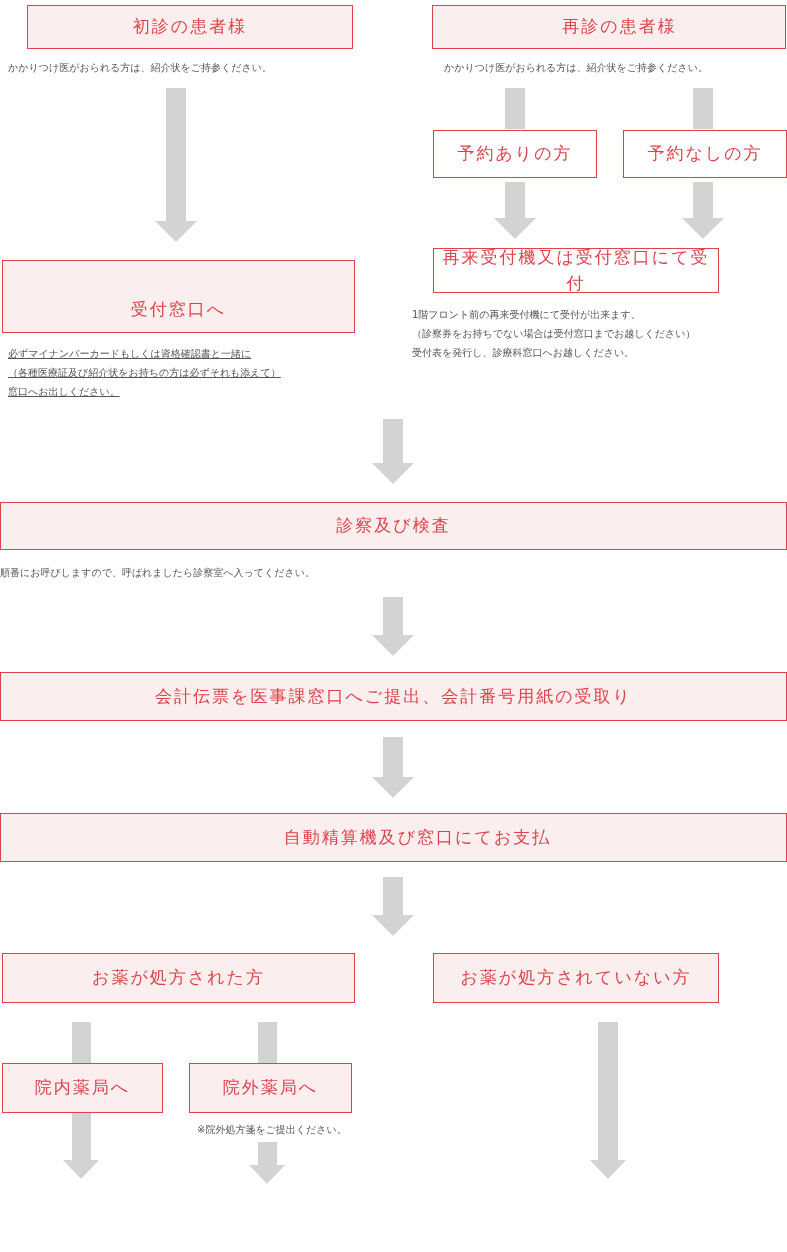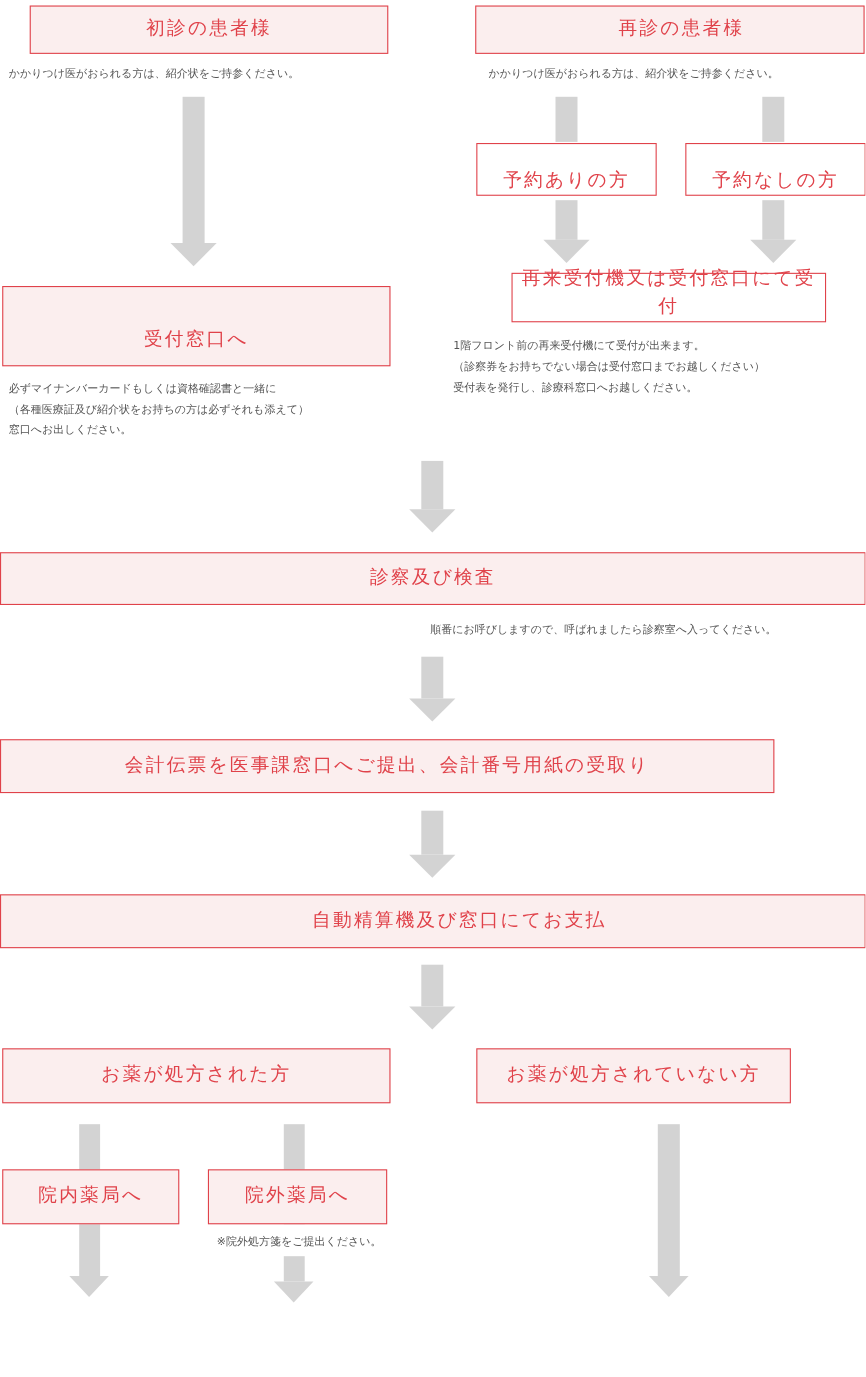--- a/index.html
+++ b/index.html
@@ -11,29 +11,29 @@
   *{margin:0;padding:0;}
   body{background:#ffffff;font-family:"DejaVu Sans",sans-serif;}
   #canvas{position:relative;width:787px;height:1252px;background:#ffffff;overflow:hidden;}
   .box{
     position:absolute;box-sizing:border-box;
     border:1.5px solid var(--red);background:var(--pink);
     color:var(--red);display:flex;align-items:center;justify-content:center;
     text-align:center;font-size:17px;letter-spacing:2px;line-height:1.5;
     z-index:2;
   }
-  .box.white{background:#ffffff;align-items:flex-end;}
+  .box.white{background:#ffffff;}
   .shaft{position:absolute;background:var(--gray);z-index:1;}
   .head{position:absolute;width:0;height:0;z-index:1;
         border-left:21px solid transparent;border-right:21px solid transparent;
         border-top:21px solid var(--gray);}
   .head.small{border-left:18px solid transparent;border-right:18px solid transparent;
         border-top:19px solid var(--gray);}
   .note{position:absolute;color:var(--txt);font-size:10px;line-height:19px;z-index:2;}
-  .note.center{width:706px;text-align:right;}
+  .note.center{width:706px;text-align:left;}
 </style>
 </head>
 <body>
 
 <div id="canvas">
 
   <div class="box" style="left:27px;top:5px;width:326px;height:44px;">
     <span>初診の患者様</span>
   </div>
   <div class="note" style="left:8px;top:58px;">かかりつけ医がおられる方は、紹介状をご持参ください。</div>
@@ -66,27 +66,27 @@
     <div class="shaft" style="left:693px;top:182px;width:20px;height:36px;"></div>
     <div class="head" style="left:682px;top:218px;"></div>
   </div>
 
   <div class="box" style="left:2px;top:260px;width:353px;height:73px;">
     <span>
       <br>
       <span>受付窓口へ</span>
     </span>
   </div>
-  <div class="note" style="left:8px;top:344px;">
+  <div class="note" style="left:8px;top:344px;text-decoration:underline;">
     <div>必ずマイナンバーカードもしくは資格確認書と一緒に</div>
     <div>（各種医療証及び紹介状をお持ちの方は必ずそれも添えて）</div>
     <div>窓口へお出しください。</div>
   </div>
 
-  <div class="box white" style="left:433px;top:248px;width:286px;height:45px;margin-left:32px;">
+  <div class="box white" style="left:433px;top:248px;width:286px;height:45px;">
     <span>再来受付機又は受付窓口にて受付</span>
   </div>
   <div class="note" style="left:412px;top:305px;">
     <div>1階フロント前の再来受付機にて受付が出来ます。</div>
     <div>（診察券をお持ちでない場合は受付窓口までお越しください）</div>
     <div>受付表を発行し、診療科窓口へお越しください。</div>
   </div>
 
   <div>
     <div class="shaft" style="left:383px;top:419px;width:20px;height:44px;"></div>
@@ -96,21 +96,21 @@
   <div class="box" style="left:0px;top:502px;width:787px;height:48px;">
     <span>診察及び検査</span>
   </div>
   <div class="note center" style="left:0px;top:563px;">順番にお呼びしますので、呼ばれましたら診察室へ入ってください。</div>
 
   <div>
     <div class="shaft" style="left:383px;top:597px;width:20px;height:38px;"></div>
     <div class="head" style="left:372px;top:635px;"></div>
   </div>
 
-  <div class="box" style="left:0px;top:672px;width:704px;height:49px;">
+  <div class="box" style="left:0px;top:672px;width:787px;height:49px;">
     <span>会計伝票を医事課窓口へご提出、会計番号用紙の受取り</span>
   </div>
 
   <div>
     <div class="shaft" style="left:383px;top:737px;width:20px;height:40px;"></div>
     <div class="head" style="left:372px;top:777px;"></div>
   </div>
 
   <div class="box" style="left:0px;top:813px;width:787px;height:49px;padding-left:48px;">
     <span>自動精算機及び窓口にてお支払</span>

